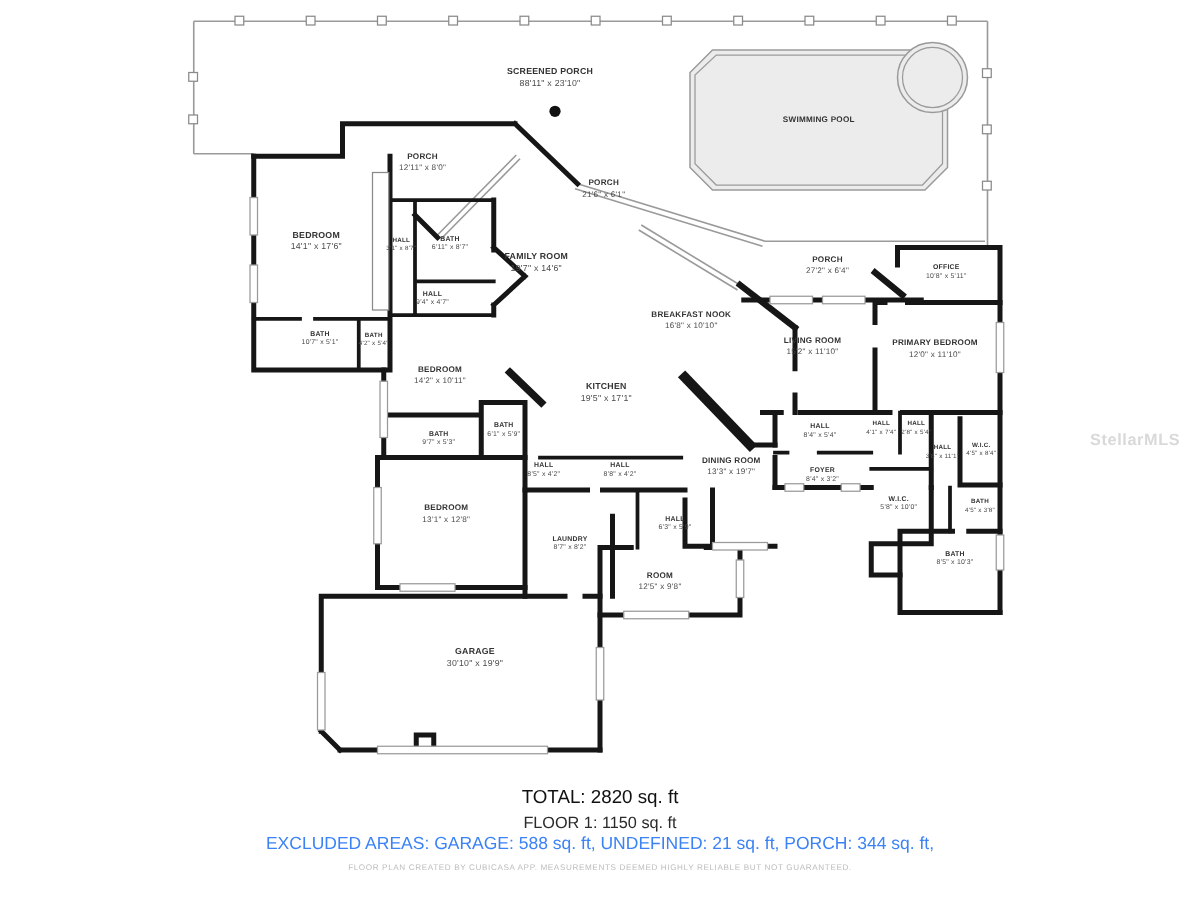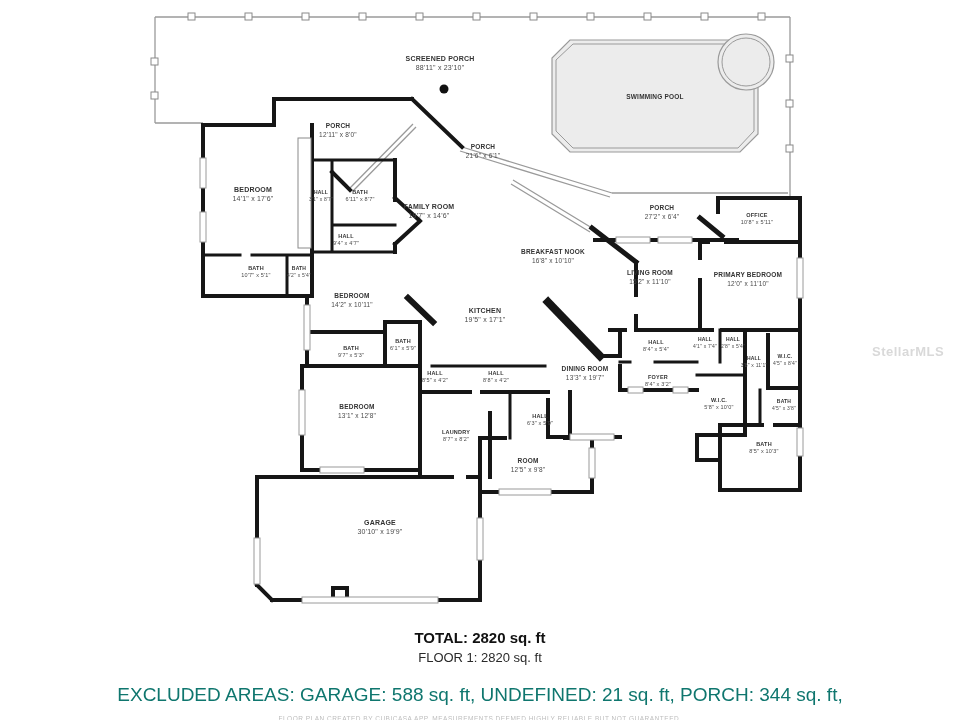--- a/index.html
+++ b/index.html
@@ -5,23 +5,23 @@
   html,body{margin:0;padding:0;background:#ffffff;}
   body{width:960px;height:720px;overflow:hidden;font-family:"Liberation Sans",sans-serif;}
   .plan{position:absolute;inset:0;width:960px;height:720px;background:#fff;}
   .plan svg{position:absolute;left:0;top:0;}
   .labels{position:absolute;inset:0;}
   .room-label{position:absolute;transform:translate(-50%,-50%);text-align:center;
     color:#3c3c3c;font-size:6.5px;line-height:1.35;letter-spacing:.2px;white-space:nowrap;}
   .room-label .rname{font-weight:bold;color:#333;}
   .room-label .rdims{color:#4a4a4a;}
   .summary{position:absolute;left:0;top:630px;width:960px;text-align:center;color:#222;}
-  .summary .total{font-size:15px;font-weight:bold;color:#111;line-height:1.1;}
+  .summary .total{font-size:15px;font-weight:normal;color:#111;line-height:1.1;}
   .summary .floor{font-size:13px;margin-top:3px;color:#2a2a2a;}
-  .summary .exc{font-size:19px;margin-top:19px;color:#0f766e;}
+  .summary .exc{font-size:14px;margin-top:1px;color:#3b82f6;}
   .summary .disclaimer{font-size:6.5px;margin-top:9px;color:#bdbdbd;letter-spacing:.5px;}
   .watermark{position:absolute;left:872px;top:344px;font-size:13px;font-weight:bold;
     color:#d9d9d9;letter-spacing:.5px;}
 </style>
 </head>
 <body>
 
 <div class="plan">
 
   <svg width="960" height="720" viewBox="0 0 960 720">
@@ -269,17 +269,17 @@
       <div class="room-label" style="left: 380px; top: 527px; font-size: 7px;">
         <div class="rname">GARAGE</div>
         <div class="rdims">30'10" x 19'9"</div>
       </div>
     </div>
 
   <div class="watermark">StellarMLS</div>
 
   <div class="summary">
     <div class="total">TOTAL: 2820 sq. ft</div>
-    <div class="floor">FLOOR 1: 2820 sq. ft</div>
+    <div class="floor">FLOOR 1: 1150 sq. ft</div>
     <div class="exc">EXCLUDED AREAS: GARAGE: 588 sq. ft, UNDEFINED: 21 sq. ft, PORCH: 344 sq. ft,</div>
     <div class="disclaimer">FLOOR PLAN CREATED BY CUBICASA APP. MEASUREMENTS DEEMED HIGHLY RELIABLE BUT NOT GUARANTEED.</div>
   </div>
 </div>
 
 </body></html>

